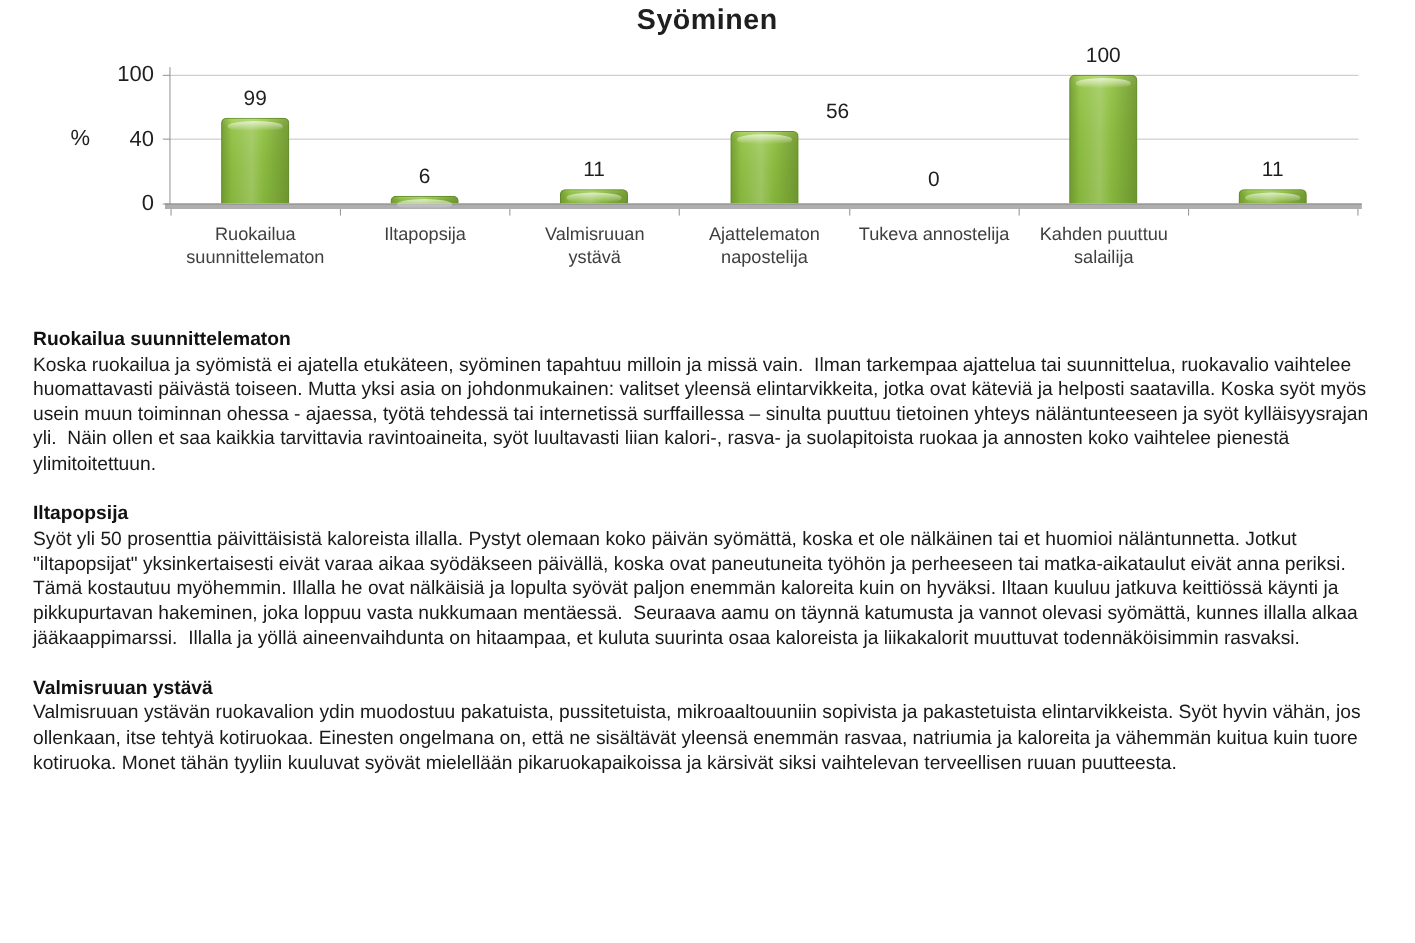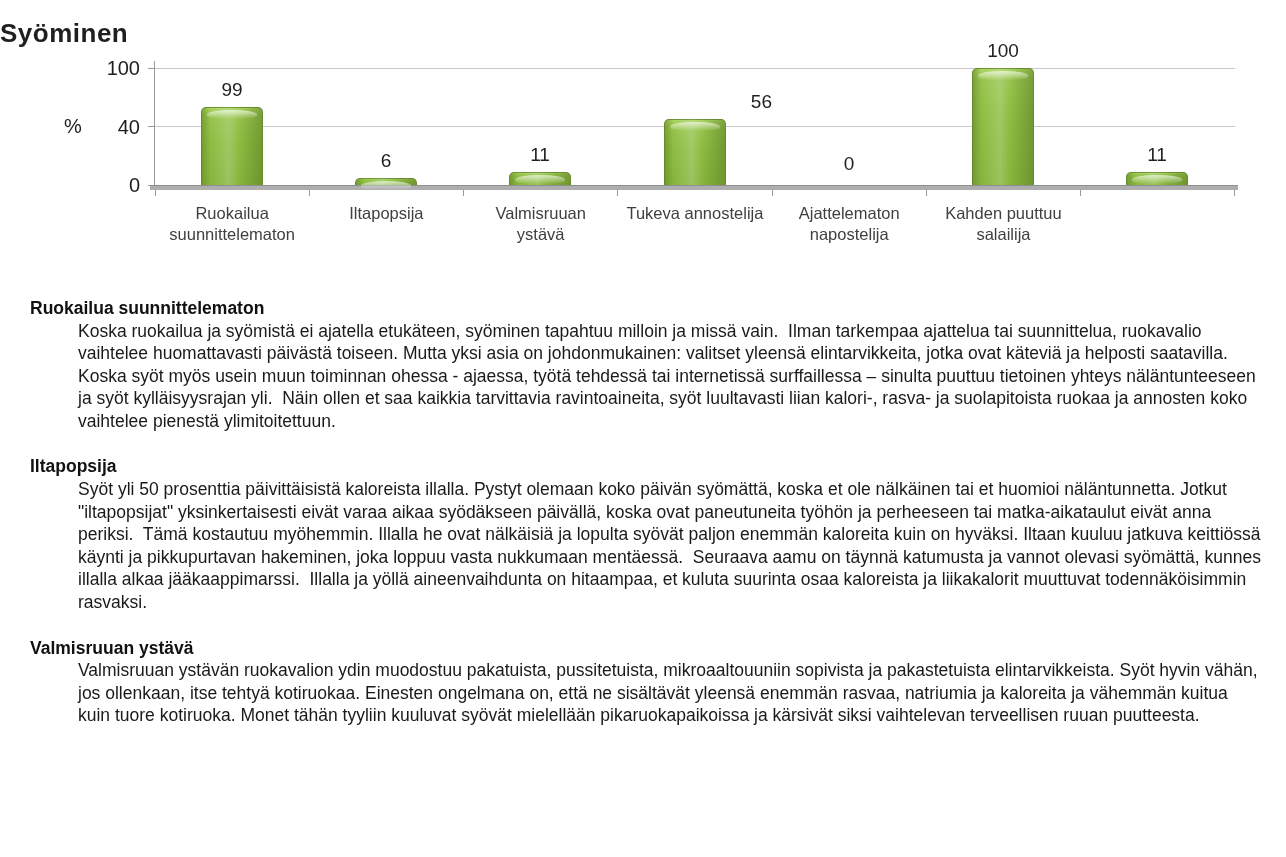--- a/index.html
+++ b/index.html
@@ -4,21 +4,21 @@
 <style>
   html,body{margin:0;padding:0;background:#ffffff;}
   body{
     width:1286px;height:857px;overflow:hidden;position:relative;
     font-family:"Liberation Sans",sans-serif;color:#1a1a1a;
   }
 
   
   .chart{position:relative;width:1286px;height:292px;}
   .chart-title{
-    position:absolute;top:18px;left:0;width:1286px;text-align:left;
+    position:absolute;top:2px;left:0;width:1286px;text-align:center;
     font-size:26px;font-weight:bold;color:#1f1f1f;letter-spacing:0.5px;
   }
   .plot{position:absolute;left:155px;top:68px;width:1080px;height:117px;}
   .gridline{position:absolute;left:0;width:1080px;height:1px;background:#c9c9c9;}
   .gl-100{top:0;}
   .gl-50{top:58px;}
   .y-axis-line{position:absolute;left:-1px;top:-7px;width:1px;height:125px;background:#9a9a9a;}
   .y-tick{position:absolute;left:-7px;width:7px;height:1px;background:#9a9a9a;}
   .x-axis{
     position:absolute;left:150px;top:185px;width:1088px;height:4px;
@@ -63,21 +63,20 @@
   }
 
   
   .doc{position:absolute;left:30px;top:297px;width:1232px;}
   .section{margin-top:23px;}
   .section:first-child{margin-top:0;}
   .sec-heading{font-size:17.5px;font-weight:bold;line-height:22.5px;color:#111;}
   .sec-body{
     font-size:17.5px;line-height:22.6px;color:#1a1a1a;
     white-space:pre-wrap;
-    margin-left:48px;
   }
 </style>
 </head>
 <body>
 
 <div class="chart">
   <div class="chart-title">Syöminen</div>
 
   <div class="ylabels">
     <span class="yl-100">100</span>
@@ -117,22 +116,22 @@
   <div class="x-tick" style="left:617px;"></div>
   <div class="x-tick" style="left:772px;"></div>
   <div class="x-tick" style="left:926px;"></div>
   <div class="x-tick" style="left:1080px;"></div>
   <div class="x-tick" style="left:1234px;"></div>
 
   <div class="cats">
     <div class="cat">Ruokailua suunnittelematon</div>
     <div class="cat">Iltapopsija</div>
     <div class="cat">Valmisruuan ystävä</div>
+    <div class="cat">Ajattelematon napostelija</div>
     <div class="cat">Tukeva annostelija</div>
-    <div class="cat">Ajattelematon napostelija</div>
     <div class="cat">Kahden puuttuu salailija</div>
   </div>
 </div>
 
 <div class="doc">
   <div class="section">
     <div class="sec-heading">Ruokailua suunnittelematon</div>
     <div class="sec-body">Koska ruokailua ja syömistä ei ajatella etukäteen, syöminen tapahtuu milloin ja missä vain.  Ilman tarkempaa ajattelua tai suunnittelua, ruokavalio vaihtelee huomattavasti päivästä toiseen. Mutta yksi asia on johdonmukainen: valitset yleensä elintarvikkeita, jotka ovat käteviä ja helposti saatavilla. Koska syöt myös usein muun toiminnan ohessa - ajaessa, työtä tehdessä tai internetissä surffaillessa – sinulta puuttuu tietoinen yhteys näläntunteeseen ja syöt kylläisyysrajan yli.  Näin ollen et saa kaikkia tarvittavia ravintoaineita, syöt luultavasti liian kalori-, rasva- ja suolapitoista ruokaa ja annosten koko vaihtelee pienestä ylimitoitettuun.</div>
   </div>
   <div class="section">

